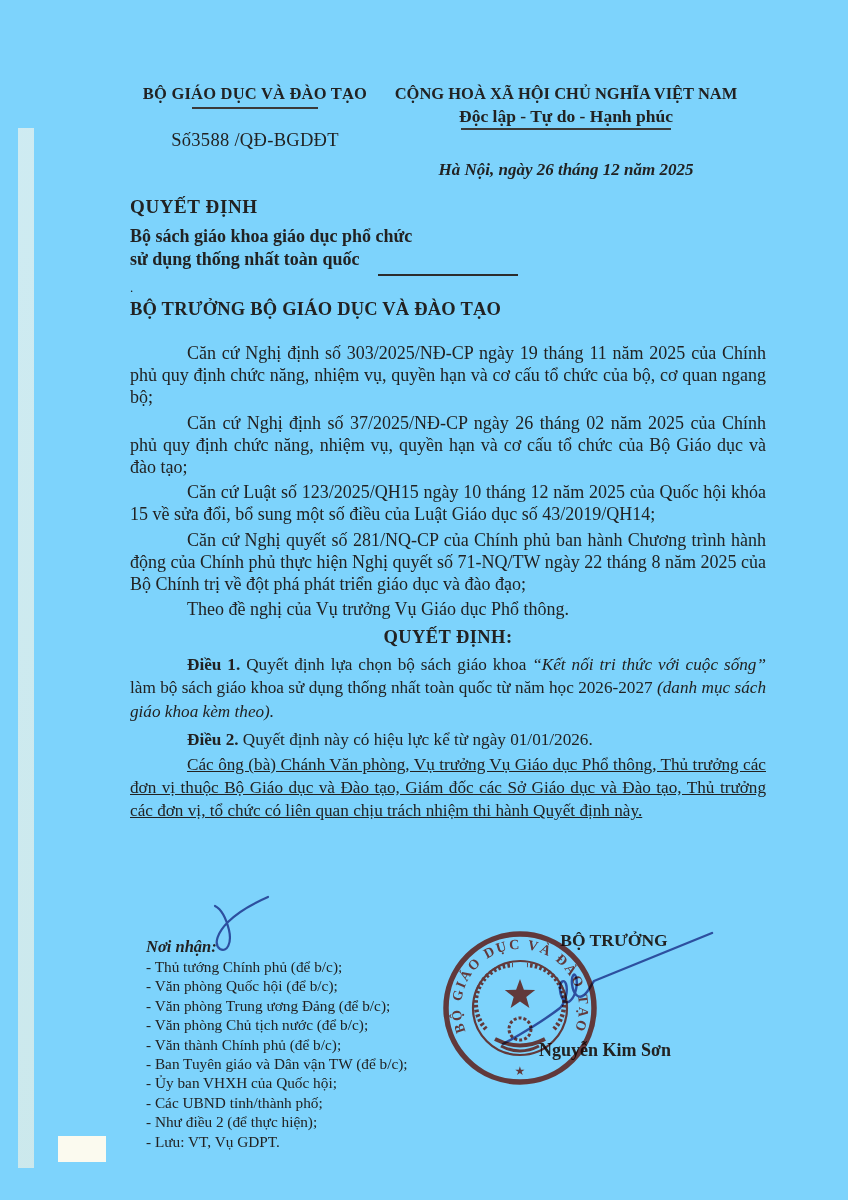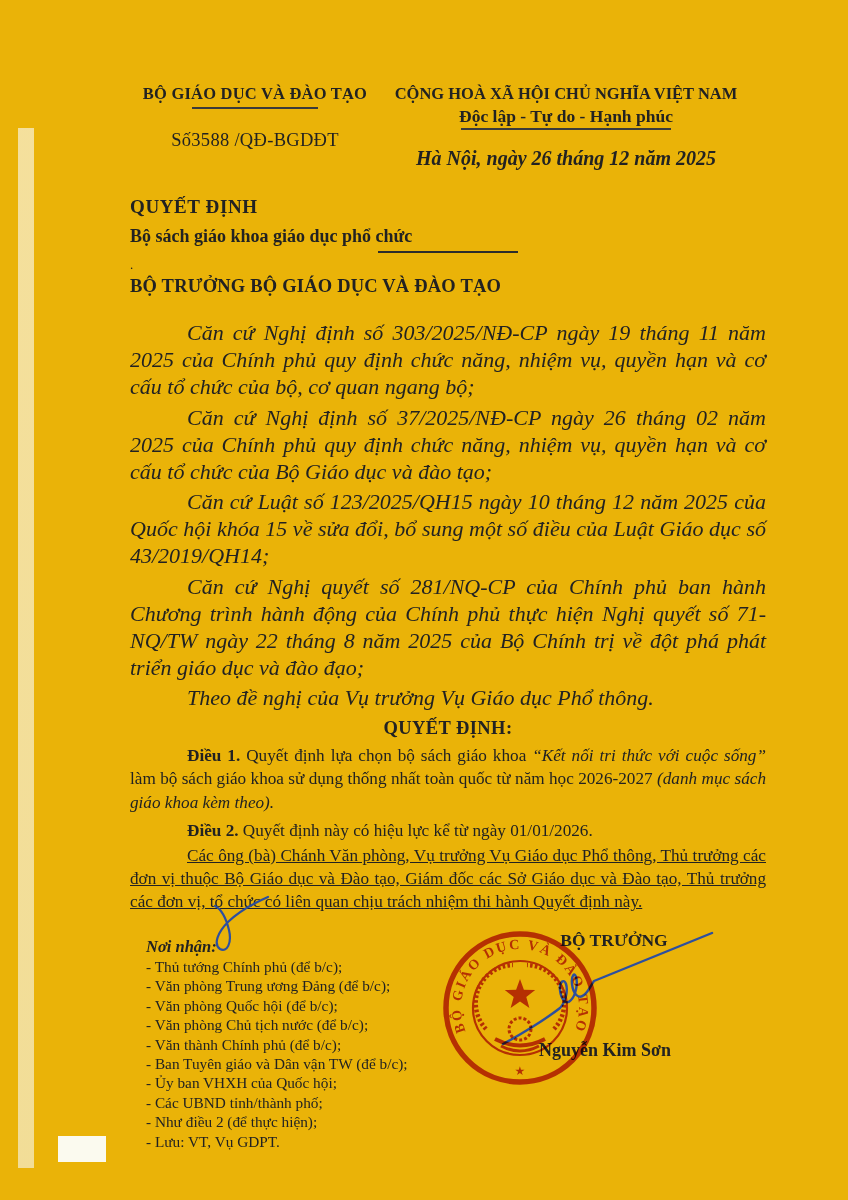--- a/index.html
+++ b/index.html
@@ -1,49 +1,49 @@
 <!DOCTYPE html>
 <html><head>
 <meta charset="utf-8">
 <style>
   html,body{margin:0;padding:0;background:#ffffff;}
   .page{
-    position:relative;width:848px;height:1200px;background:#eab308;
+    position:relative;width:848px;height:1200px;background:#7dd3fc;
     font-family:"Liberation Serif","DejaVu Serif",serif;color:#222;
     overflow:hidden;
   }
   .scan-band{position:absolute;left:18px;top:128px;width:16px;height:1040px;
     background:linear-gradient(#faf8ec,#f6f4e4);opacity:.65;}
   .scan-smudge{position:absolute;left:58px;top:1136px;width:48px;height:26px;background:#fbfaef;}
   .content{position:absolute;left:130px;top:84px;width:636px;}
 
   
   .head-row{position:relative;height:112px;}
   .head-left{position:absolute;left:0;top:0;width:250px;text-align:center;}
   .agency{font-weight:bold;font-size:16.5px;line-height:20px;letter-spacing:.2px;}
   .agency-rule{width:126px;height:1.6px;background:#3a3a3a;margin:3px auto 0;}
   .doc-number{margin-top:21px;font-size:18.5px;letter-spacing:.3px;}
   .head-right{position:absolute;left:260px;top:0;width:352px;text-align:center;}
   .motto1{font-weight:bold;font-size:16.5px;line-height:20px;}
   .motto2{font-weight:bold;font-size:17.5px;line-height:20px;margin-top:2px;}
   .motto-rule{width:210px;height:1.8px;background:#3a3a3a;margin:2px auto 0;}
-  .date-line{margin-top:17px;font-style:italic;font-weight:bold;font-size:20px;}
+  .date-line{margin-top:30px;font-style:italic;font-weight:bold;font-size:17px;}
 
   
   .title-block{text-align:left;}
   .doc-type{font-size:19px;font-weight:bold;line-height:22px;letter-spacing:.6px;}
   .subject{font-size:18px;font-weight:bold;line-height:23px;}
   .subject.first{margin-top:7px;}
   .subject-rule{width:140px;height:2px;background:#2c2c2c;margin:3px auto 0;}
   .sep-dot{font-size:13px;line-height:12px;margin-top:6px;}
   .issuer{font-size:18.5px;font-weight:bold;line-height:22px;margin-top:4px;letter-spacing:.2px;}
 
   
   .preamble{margin-top:22px;}
-  .preamble p{margin:0 0 3.5px;font-style:italic;font-size:22px;line-height:27px;
+  .preamble p{margin:0 0 3.5px;font-size:18px;line-height:22px;
     text-align:justify;text-indent:57px;}
   .decision-heading{text-align:center;font-weight:bold;font-size:18.5px;line-height:22px;margin-top:6px;letter-spacing:.4px;}
   .article,.closing{margin:5px 0 0;font-size:17.2px;line-height:23.4px;text-align:justify;text-indent:57px;}
   .closing{margin-top:1px;text-decoration:underline;}
   .article-label{font-weight:bold;}
   .seg-italic{font-style:italic;}
 
   
   .recipients{position:absolute;left:146px;top:936px;width:300px;font-family:Liberation Serif, serif;}
   .recipients-label{font-weight:bold;font-style:italic;font-size:16.5px;line-height:21px;}
@@ -80,20 +80,21 @@
         <div class="motto1">CỘNG HOÀ XÃ HỘI CHỦ NGHĨA VIỆT NAM</div>
         <div class="motto2">Độc lập - Tự do - Hạnh phúc</div>
         <div class="motto-rule"></div>
         <div class="date-line">Hà Nội, ngày 26  tháng 12 năm 2025</div>
       </div>
     </div>
 
     <div class="title-block">
       <div class="doc-type">QUYẾT ĐỊNH</div>
       <div class="subject first">Bộ sách giáo khoa giáo dục phổ chức</div>
+      <div class="subject">sử dụng thống nhất toàn quốc</div>
       <div class="subject-rule"></div>
       <div class="sep-dot">.</div>
       <div class="issuer">BỘ TRƯỞNG BỘ GIÁO DỤC VÀ ĐÀO TẠO</div>
     </div>
 
     <div class="preamble">
       <p>Căn cứ Nghị định số 303/2025/NĐ-CP ngày 19 tháng 11 năm 2025 của Chính phủ quy định chức năng, nhiệm vụ, quyền hạn và cơ cấu tổ chức của bộ, cơ quan ngang bộ;</p>
       <p>Căn cứ Nghị định số 37/2025/NĐ-CP ngày 26 tháng 02 năm 2025 của Chính phủ quy định chức năng, nhiệm vụ, quyền hạn và cơ cấu tổ chức của Bộ Giáo dục và đào tạo;</p>
       <p>Căn cứ Luật số 123/2025/QH15 ngày 10 tháng 12 năm 2025 của Quốc hội khóa 15 về sửa đổi, bổ sung một số điều của Luật Giáo dục số 43/2019/QH14;</p>
       <p>Căn cứ Nghị quyết số 281/NQ-CP của Chính phủ ban hành Chương trình hành động của Chính phủ thực hiện Nghị quyết số 71-NQ/TW ngày 22 tháng 8 năm 2025 của Bộ Chính trị về đột phá phát triển giáo dục và đào đạo;</p>
@@ -105,22 +106,22 @@
     <p class="article"><span class="article-label">Điều 1.</span><span> Quyết định lựa chọn bộ sách giáo khoa </span><span class="seg-italic">“Kết nối tri thức với cuộc sống”</span><span> làm bộ sách giáo khoa sử dụng thống nhất toàn quốc từ năm học 2026-2027 </span><span class="seg-italic">(danh mục sách giáo khoa kèm theo).</span></p>
 
     <p class="article"><span class="article-label">Điều 2.</span><span> Quyết định này có hiệu lực kể từ ngày 01/01/2026.</span></p>
 
     <p class="closing">Các ông (bà) Chánh Văn phòng, Vụ trưởng Vụ Giáo dục Phổ thông, Thủ trưởng các đơn vị thuộc Bộ Giáo dục và Đào tạo, Giám đốc các Sở Giáo dục và Đào tạo, Thủ trưởng các đơn vị, tổ chức có liên quan chịu trách nhiệm thi hành Quyết định này.</p>
   </div>
 
   <div class="recipients">
     <div class="recipients-label">Nơi nhận:</div>
     <div class="recipient-item">- Thủ tướng Chính phủ (để b/c);</div>
+    <div class="recipient-item">- Văn phòng Quốc hội (để b/c);</div>
     <div class="recipient-item">- Văn phòng Trung ương Đảng (để b/c);</div>
-    <div class="recipient-item">- Văn phòng Quốc hội (để b/c);</div>
     <div class="recipient-item">- Văn phòng Chủ tịch nước (để b/c);</div>
     <div class="recipient-item">- Văn thành Chính phủ (để b/c);</div>
     <div class="recipient-item">- Ban Tuyên giáo và Dân vận TW (để b/c);</div>
     <div class="recipient-item">- Ủy ban VHXH của Quốc hội;</div>
     <div class="recipient-item">- Các UBND tỉnh/thành phố;</div>
     <div class="recipient-item">- Như điều 2 (để thực hiện);</div>
     <div class="recipient-item">- Lưu: VT, Vụ GDPT.</div>
   </div>
 
   <div class="sign-title">BỘ TRƯỞNG</div>

